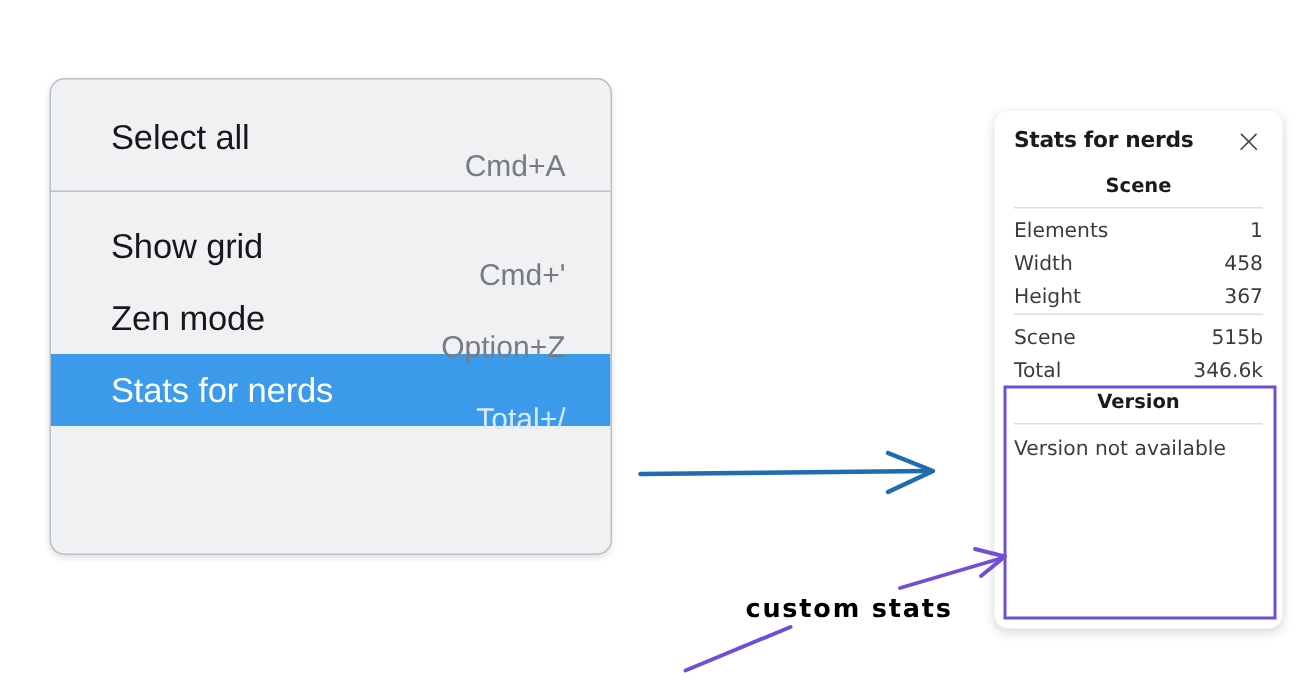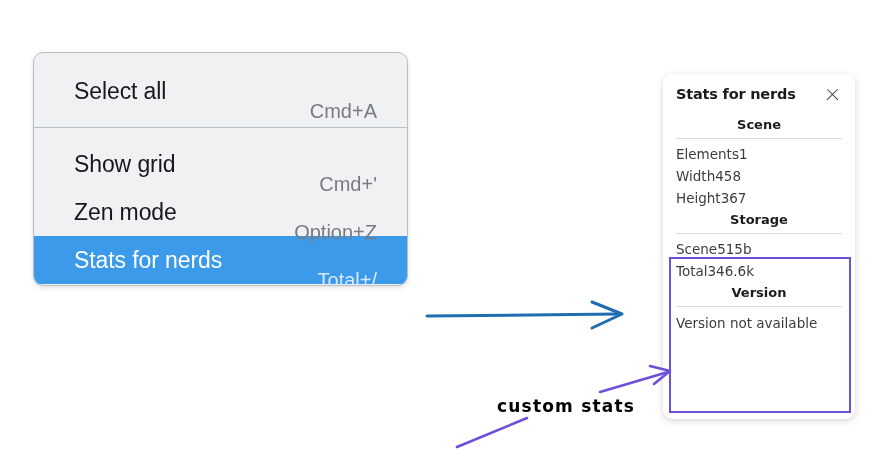--- a/index.html
+++ b/index.html
@@ -16,21 +16,21 @@
     font-family: "Liberation Sans", sans-serif;
     -webkit-font-smoothing: antialiased;
   }
 
   
   #context-menu {
     position: absolute;
     left: 33px;
     top: 52px;
     width: 375px;
-    height: 234px;
+    height: 318px;
     background: #f0f1f3;
     border: 1px solid #b9bfc6;
     border-radius: 10px;
     box-sizing: border-box;
     box-shadow: 0 2px 5px rgba(0,0,0,0.12);
     overflow: hidden;
   }
   .menu-group {
     padding: 0;
   }
@@ -131,20 +131,21 @@
     color: #1b1b1f;
     padding: 3px 0 6px 0;
   }
   .sec-rule {
     height: 1px;
     background: #dcdcdf;
     margin: 0 0 4px 0;
   }
   .stat-row {
     display: flex;
+    justify-content: space-between;
     align-items: baseline;
     font-size: 13.5px;
     color: #3c3c40;
     padding: 3px 0;
   }
   .stat-row .sv { color: #3c3c40; }
   .stat-note {
     font-size: 13.5px;
     color: #3c3c40;
     padding: 4px 0 0 0;
@@ -228,21 +229,20 @@
     </div>
     <div class="stat-row">
       <span class="sl">Width</span>
       <span class="sv">458</span>
     </div>
     <div class="stat-row">
       <span class="sl">Height</span>
       <span class="sv">367</span>
     </div>
 
-    <div class="sec-head">Storage</div>
     <div class="sec-rule"></div>
     <div class="stat-row">
       <span class="sl">Scene</span>
       <span class="sv">515b</span>
     </div>
     <div class="stat-row">
       <span class="sl">Total</span>
       <span class="sv">346.6k</span>
     </div>
 

